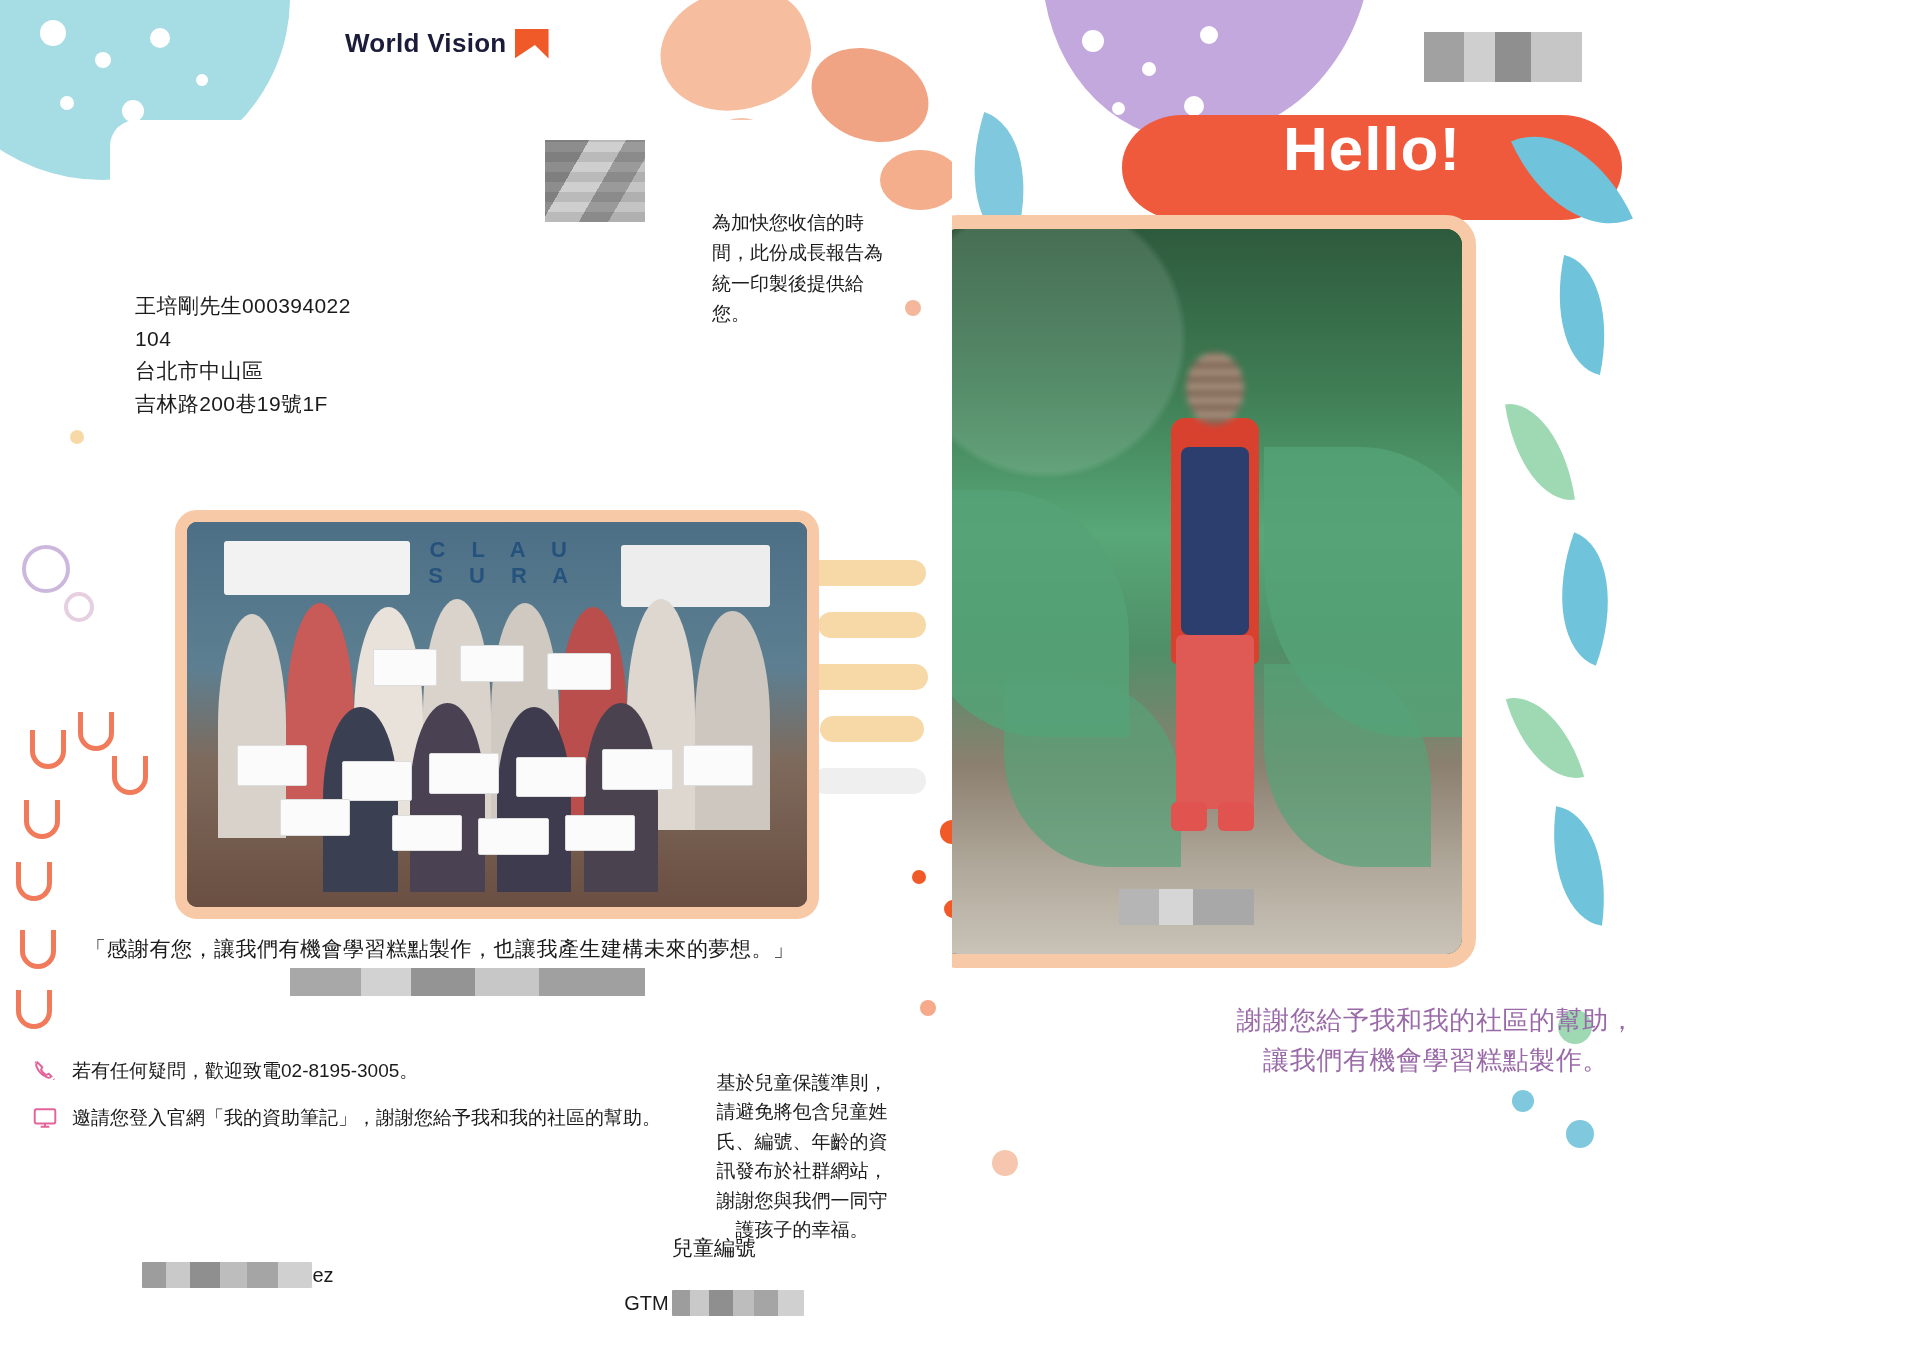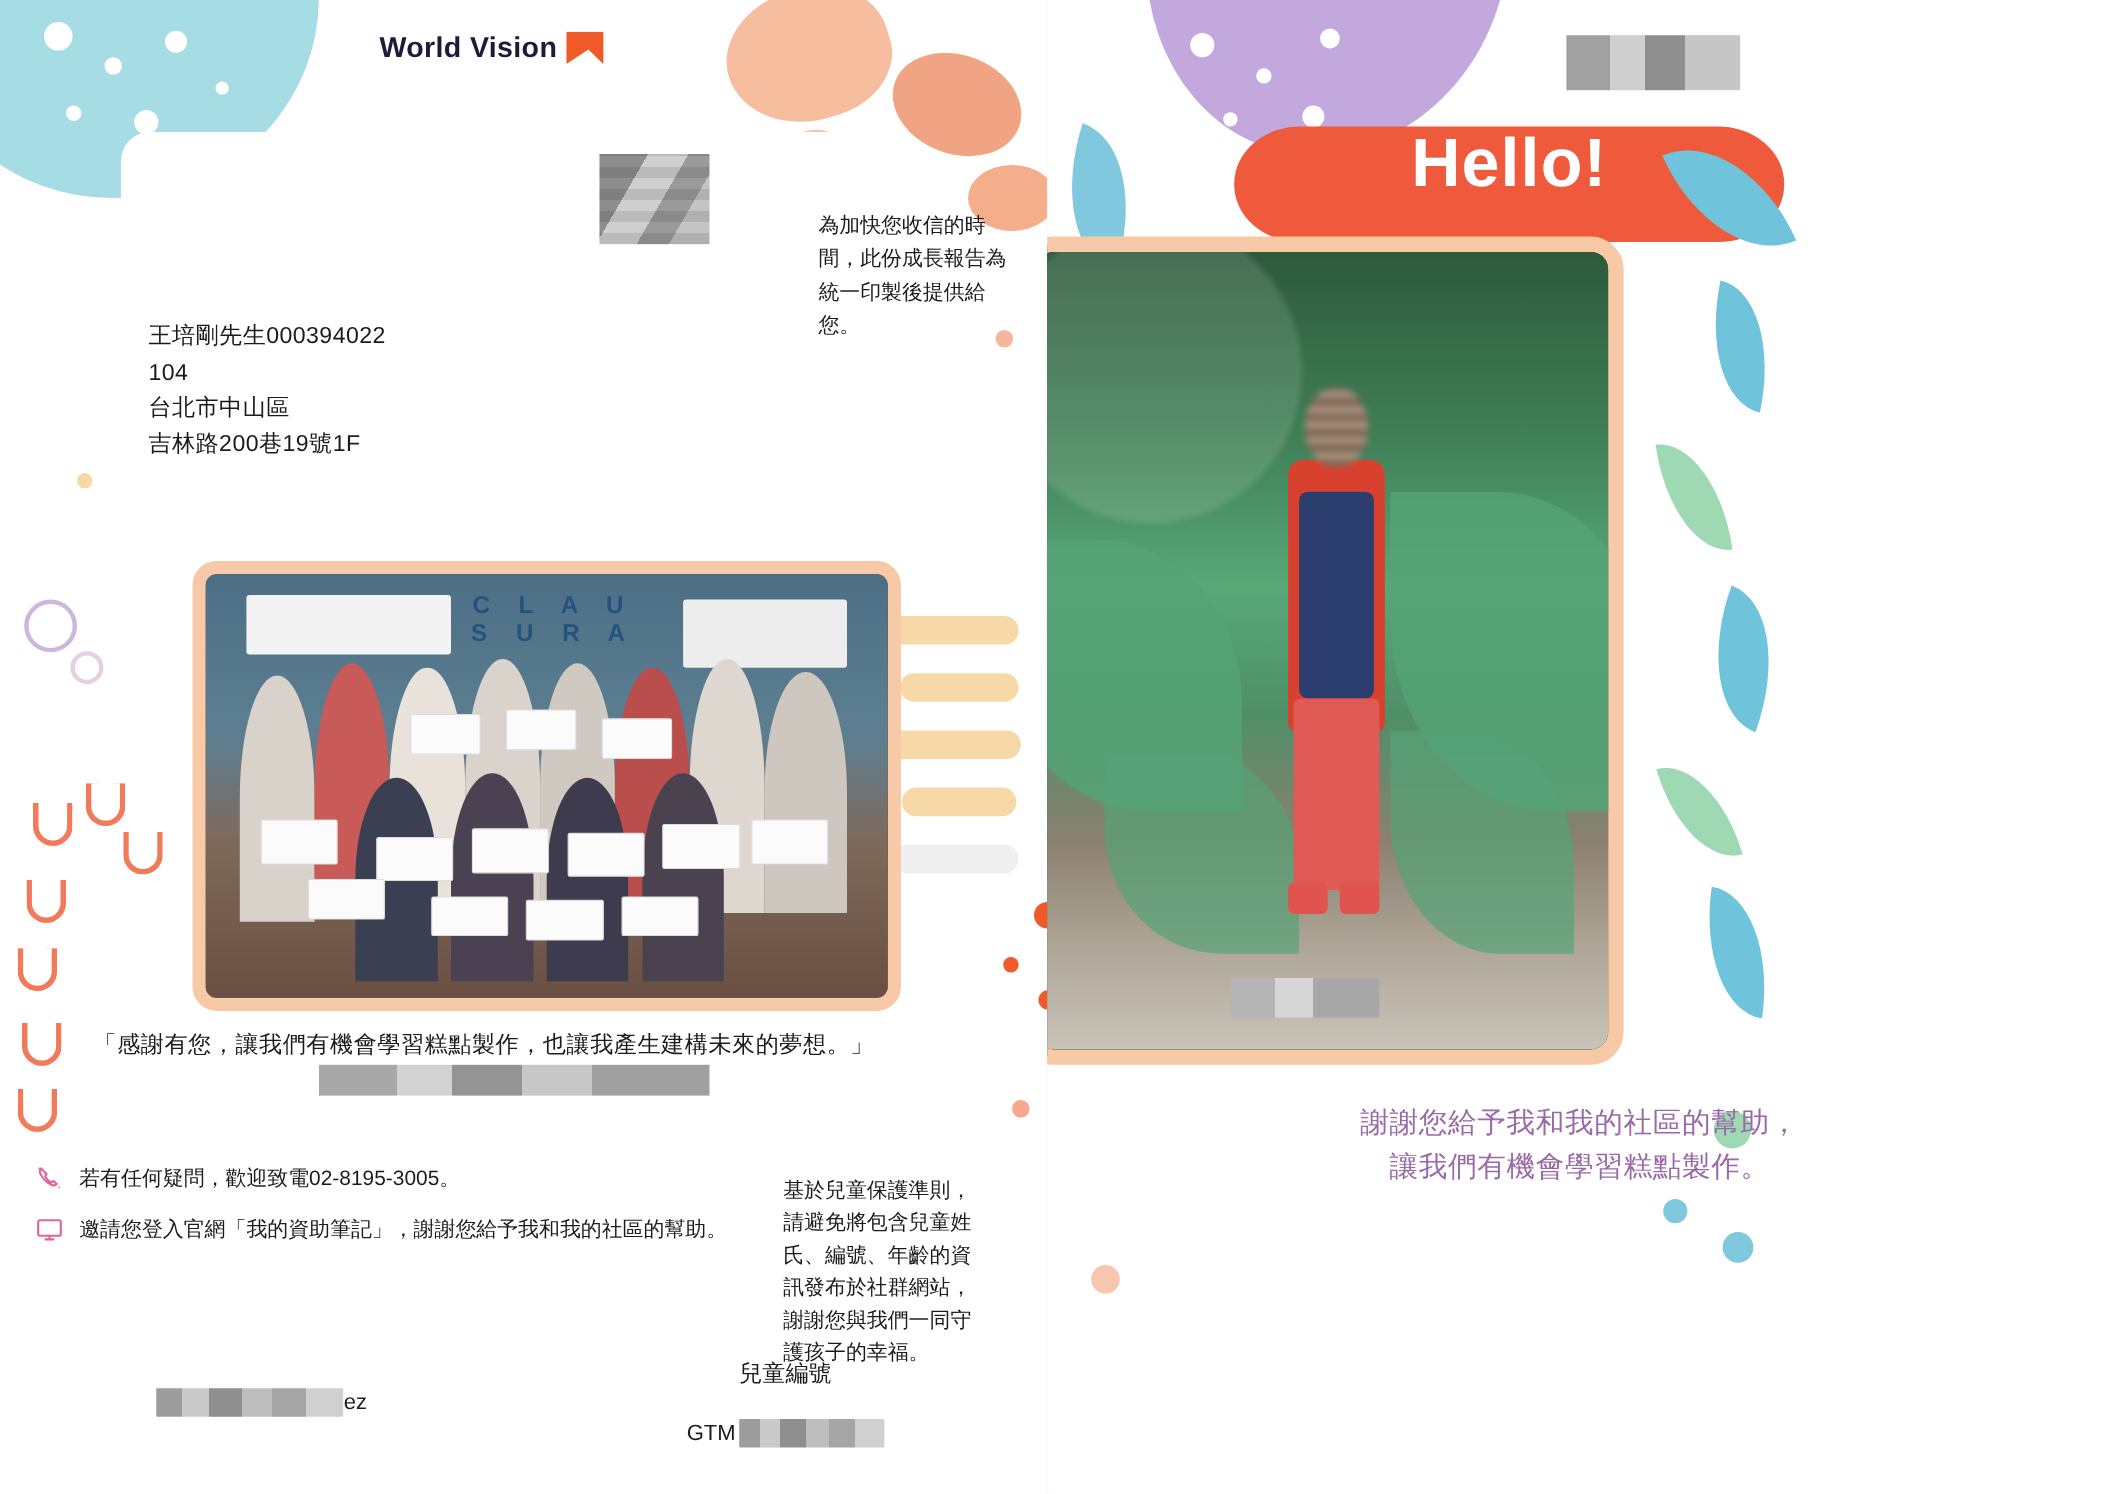--- a/index.html
+++ b/index.html
@@ -130,26 +130,25 @@
   .logo-wv .txt {
     font-size: 26px; font-weight: bold; color: #1b1b3a; letter-spacing: .3px;
   }
   .logo-flag {
     width: 34px; height: 30px;
     background: #f05a28;
     clip-path: polygon(0 0, 100% 0, 100% 100%, 60% 55%, 0 100%);
   }
   .note-top {
     position: absolute;
-    left: 712px; top: 191px;
+    left: 712px; top: 208px;
     width: 175px;
     font-size: 19px;
     line-height: 1.6;
     color: #1b1b1b;
-    margin-left: 32px;
   }
   .photo-group {
     position: absolute;
     left: 175px; top: 510px;
     width: 620px; height: 385px;
     border: 12px solid #f8c9a6;
     border-radius: 22px;
     overflow: hidden;
     background: #2a3a4a;
     text-align: center;
@@ -202,20 +201,21 @@
     width: 26px; height: 26px; flex: none;
     color: #e2649a;
   }
   .protect-note {
     position: absolute;
     left: 712px; top: 1068px;
     width: 180px;
     font-size: 19px;
     line-height: 1.55;
     color: #1b1b1b;
+    text-align: center;
   }
   .footer-labels {
     position: absolute;
     left: 0; bottom: 42px;
     width: 952px;
     display: flex;
   }
   .fl-col { flex: 1; text-align: center; font-size: 21px; color: #1b1b1b; }
   .fl-val {
     margin-top: 28px; height: 26px;

